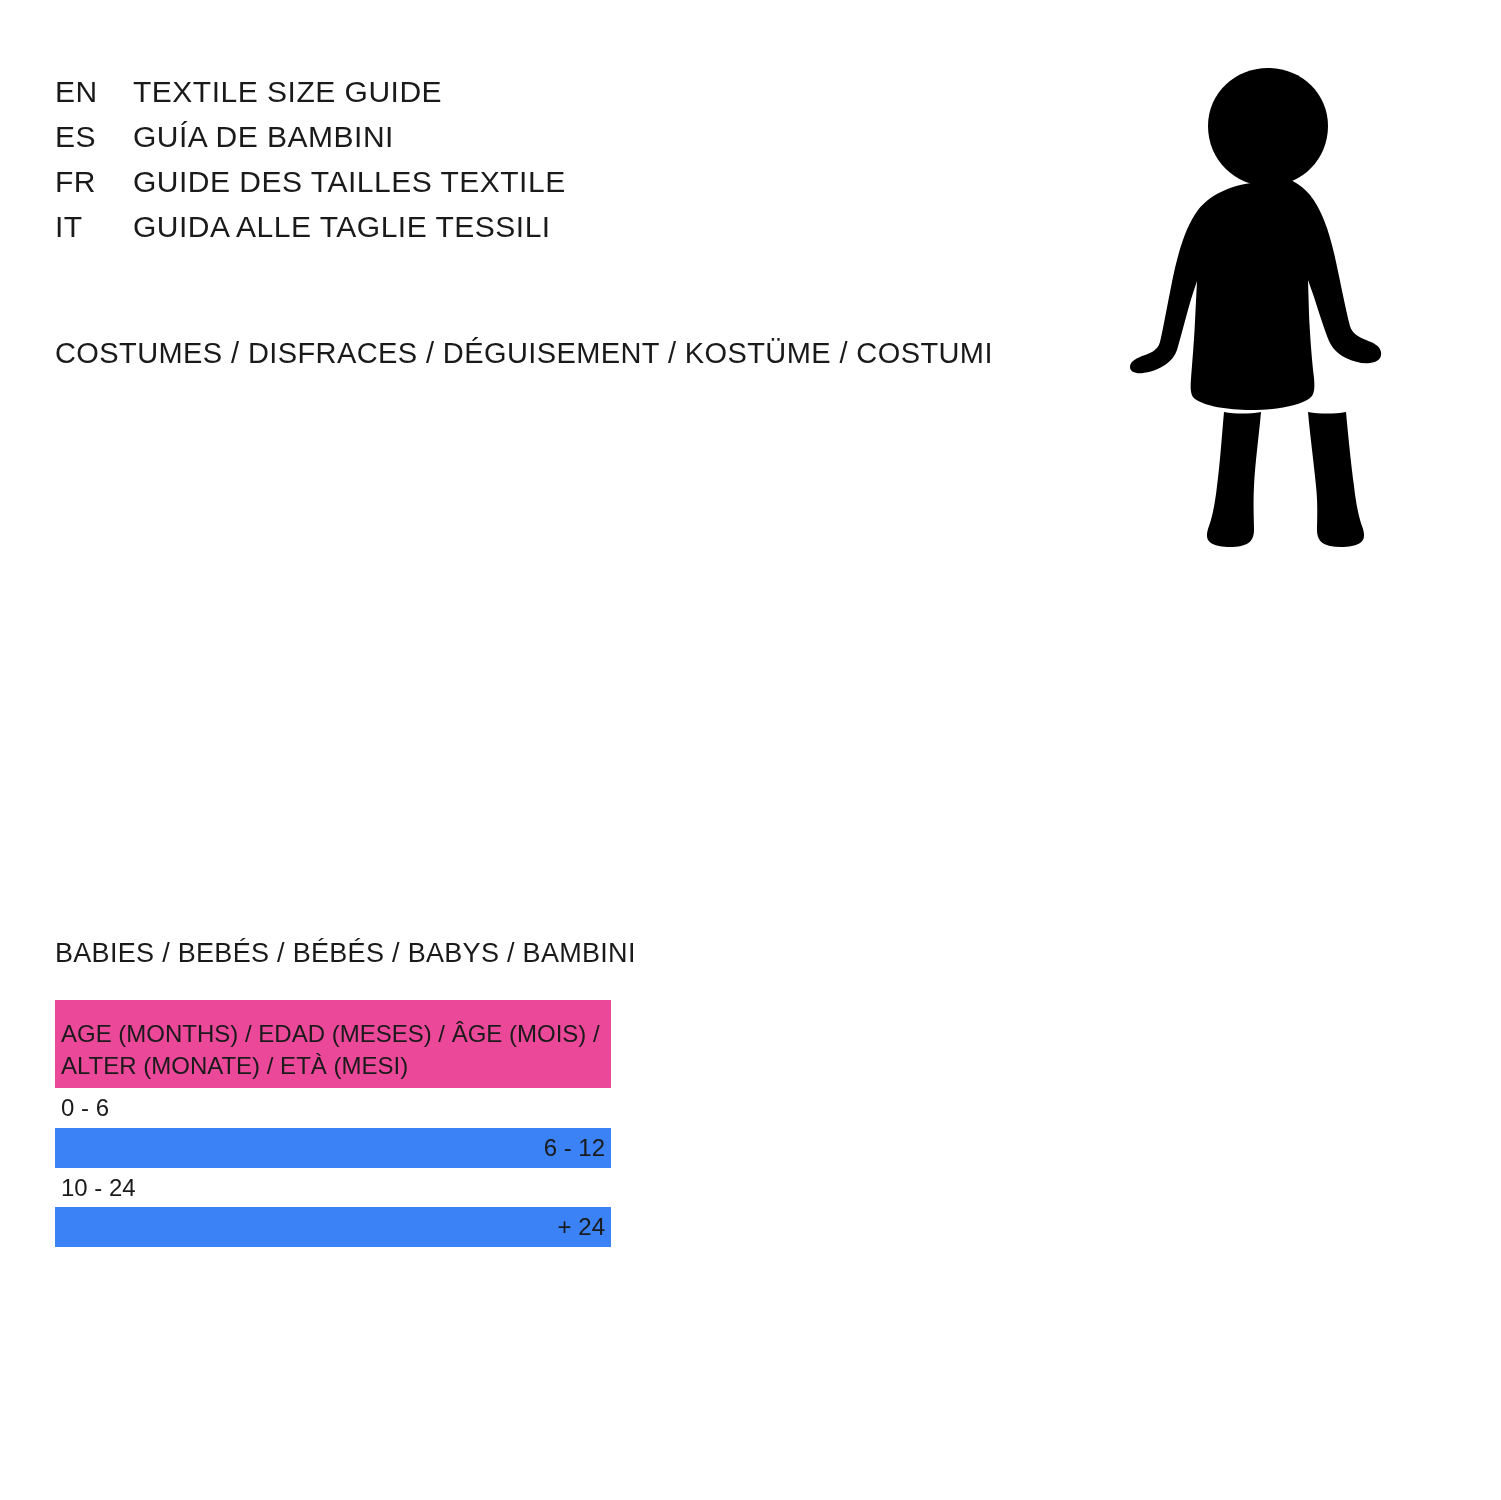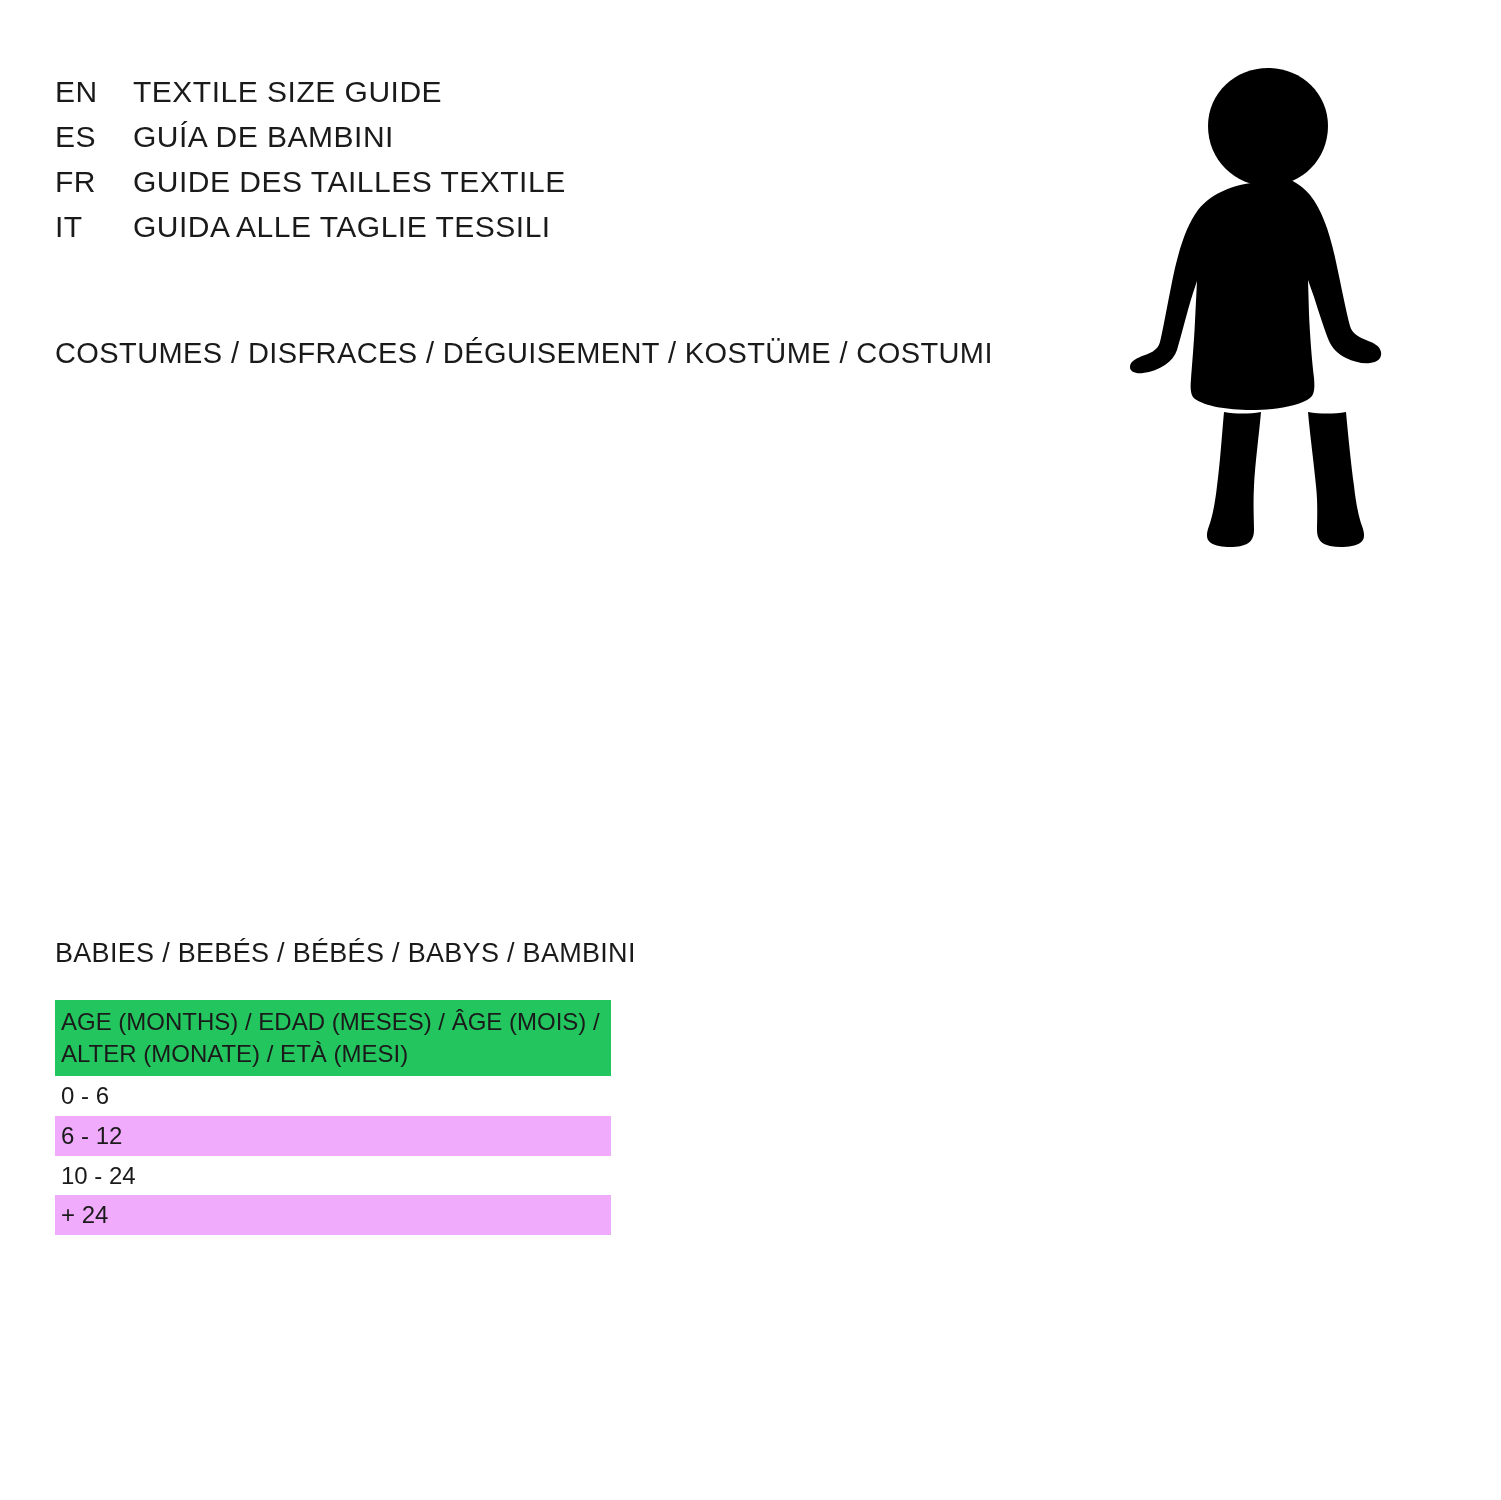--- a/index.html
+++ b/index.html
@@ -85,30 +85,31 @@
   .size-table th,
   .size-table td {
     text-align: left;
     font-weight: normal;
     font-size: 24px;
     padding: 4px 6px 4px 6px;
     line-height: 1.32;
     color: #1a1a1a;
   }
   .size-table th {
-    background: #22c55e;
-    padding-top: 6px;
+    background: #ec4899;
+    padding-top: 18px;
     padding-bottom: 7px;
   }
   .size-table tr.row-odd td {
     background: #ffffff;
     margin-left: 8px;
   }
   .size-table tr.row-even td {
-    background: #f0abfc;
+    background: #3b82f6;
+    text-align: right;
   }
 </style>
 </head>
 <body>
 
 <div class="lang-block">
 
   <div class="lang-row">
     <span class="lang-code">EN</span>
     <span class="lang-text">TEXTILE SIZE GUIDE</span>

